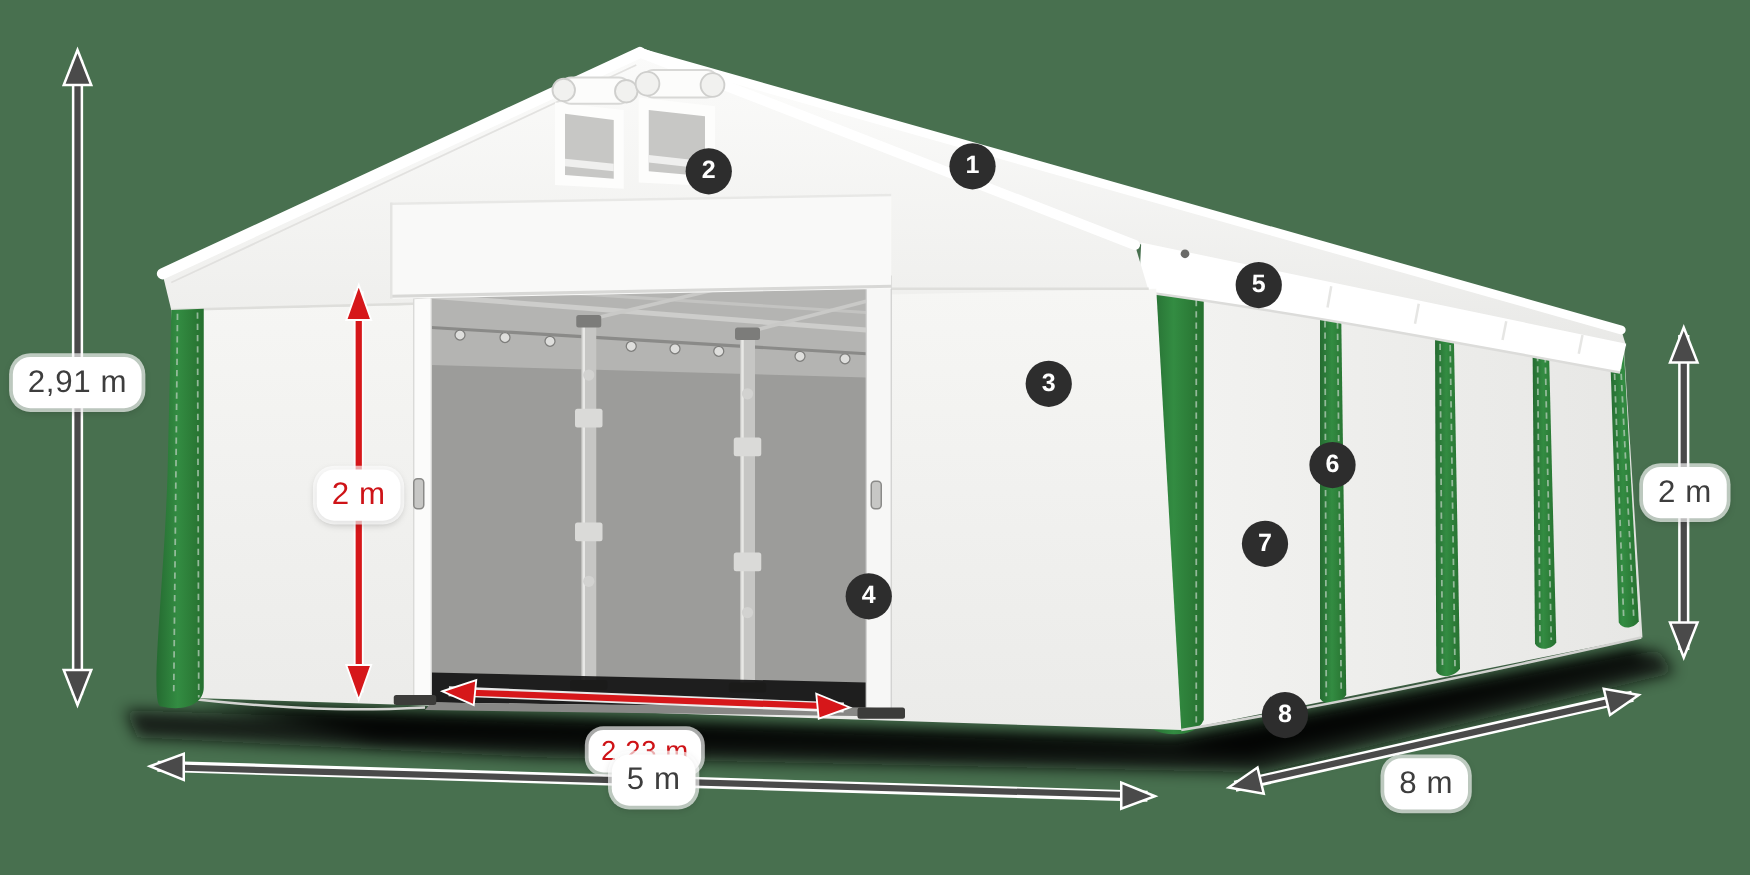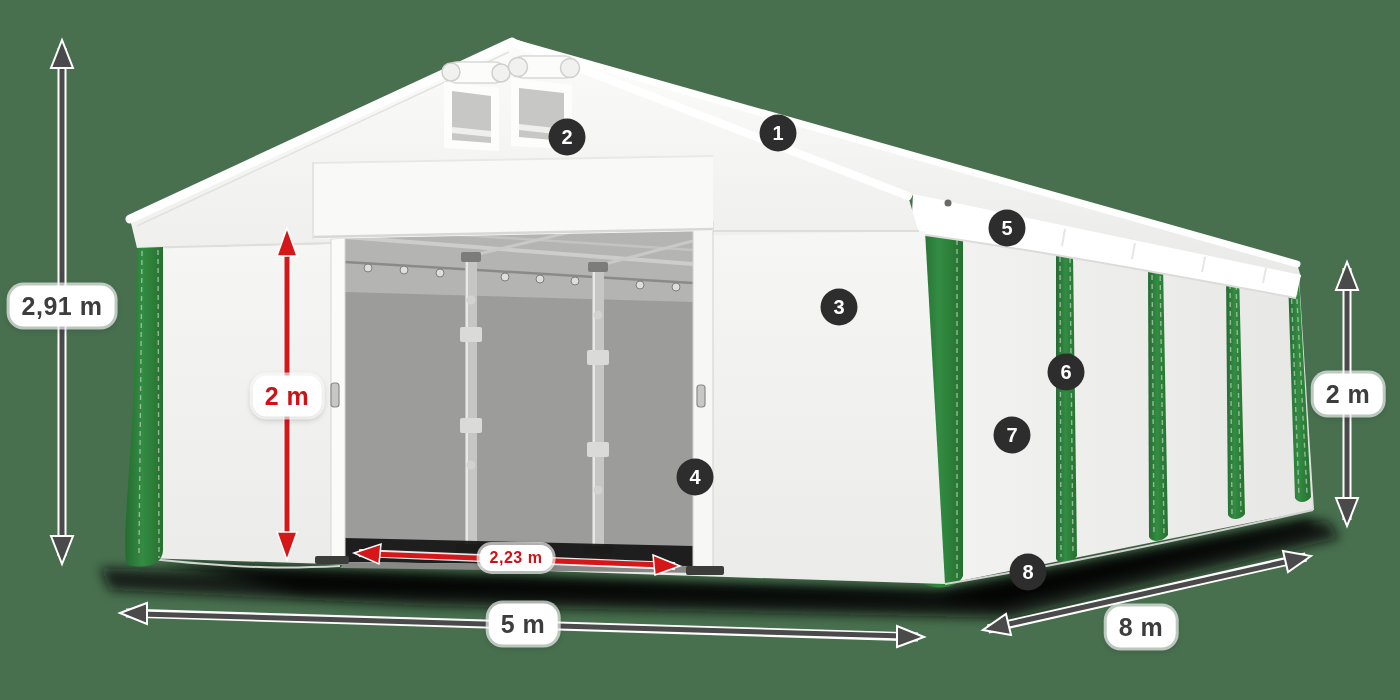--- a/index.html
+++ b/index.html
@@ -6,27 +6,27 @@
   body{
     width:1400px;height:700px;overflow:hidden;
     font-family:"Liberation Sans", sans-serif;
     background:#48704f;
   }
   .stage{position:relative;width:1400px;height:700px;background:#48704f;}
   .stage svg{position:absolute;left:0;top:0;}
   .pill{
     position:absolute;transform:translate(-50%,-50%);
     background:#ffffff;border-radius:14px;
-    padding:6px 12px;font-weight:700;font-size:25px;color:#3d3d3d;
+    padding:6px 12px;font-weight:400;font-size:25px;color:#3d3d3d;
     letter-spacing:0.5px;white-space:nowrap;
     box-shadow:0 0 0 3px rgba(255,255,255,0.65), 0 2px 7px rgba(20,20,20,0.35);
     z-index:5;
   }
   .pill.red{color:#ce1317;}
-  .pill.small{font-size:16px;padding:4px 10px;border-radius:12px;}
+  .pill.small{font-size:22px;padding:4px 10px;border-radius:12px;margin-top:43px;}
   .marker{
     position:absolute;transform:translate(-50%,-50%);
     width:37px;height:37px;border-radius:50%;
     background:#2d2d2d;color:#ffffff;
     display:flex;align-items:center;justify-content:center;
     font-weight:700;font-size:20px;
     z-index:6;
   }
 </style>
 </head>

